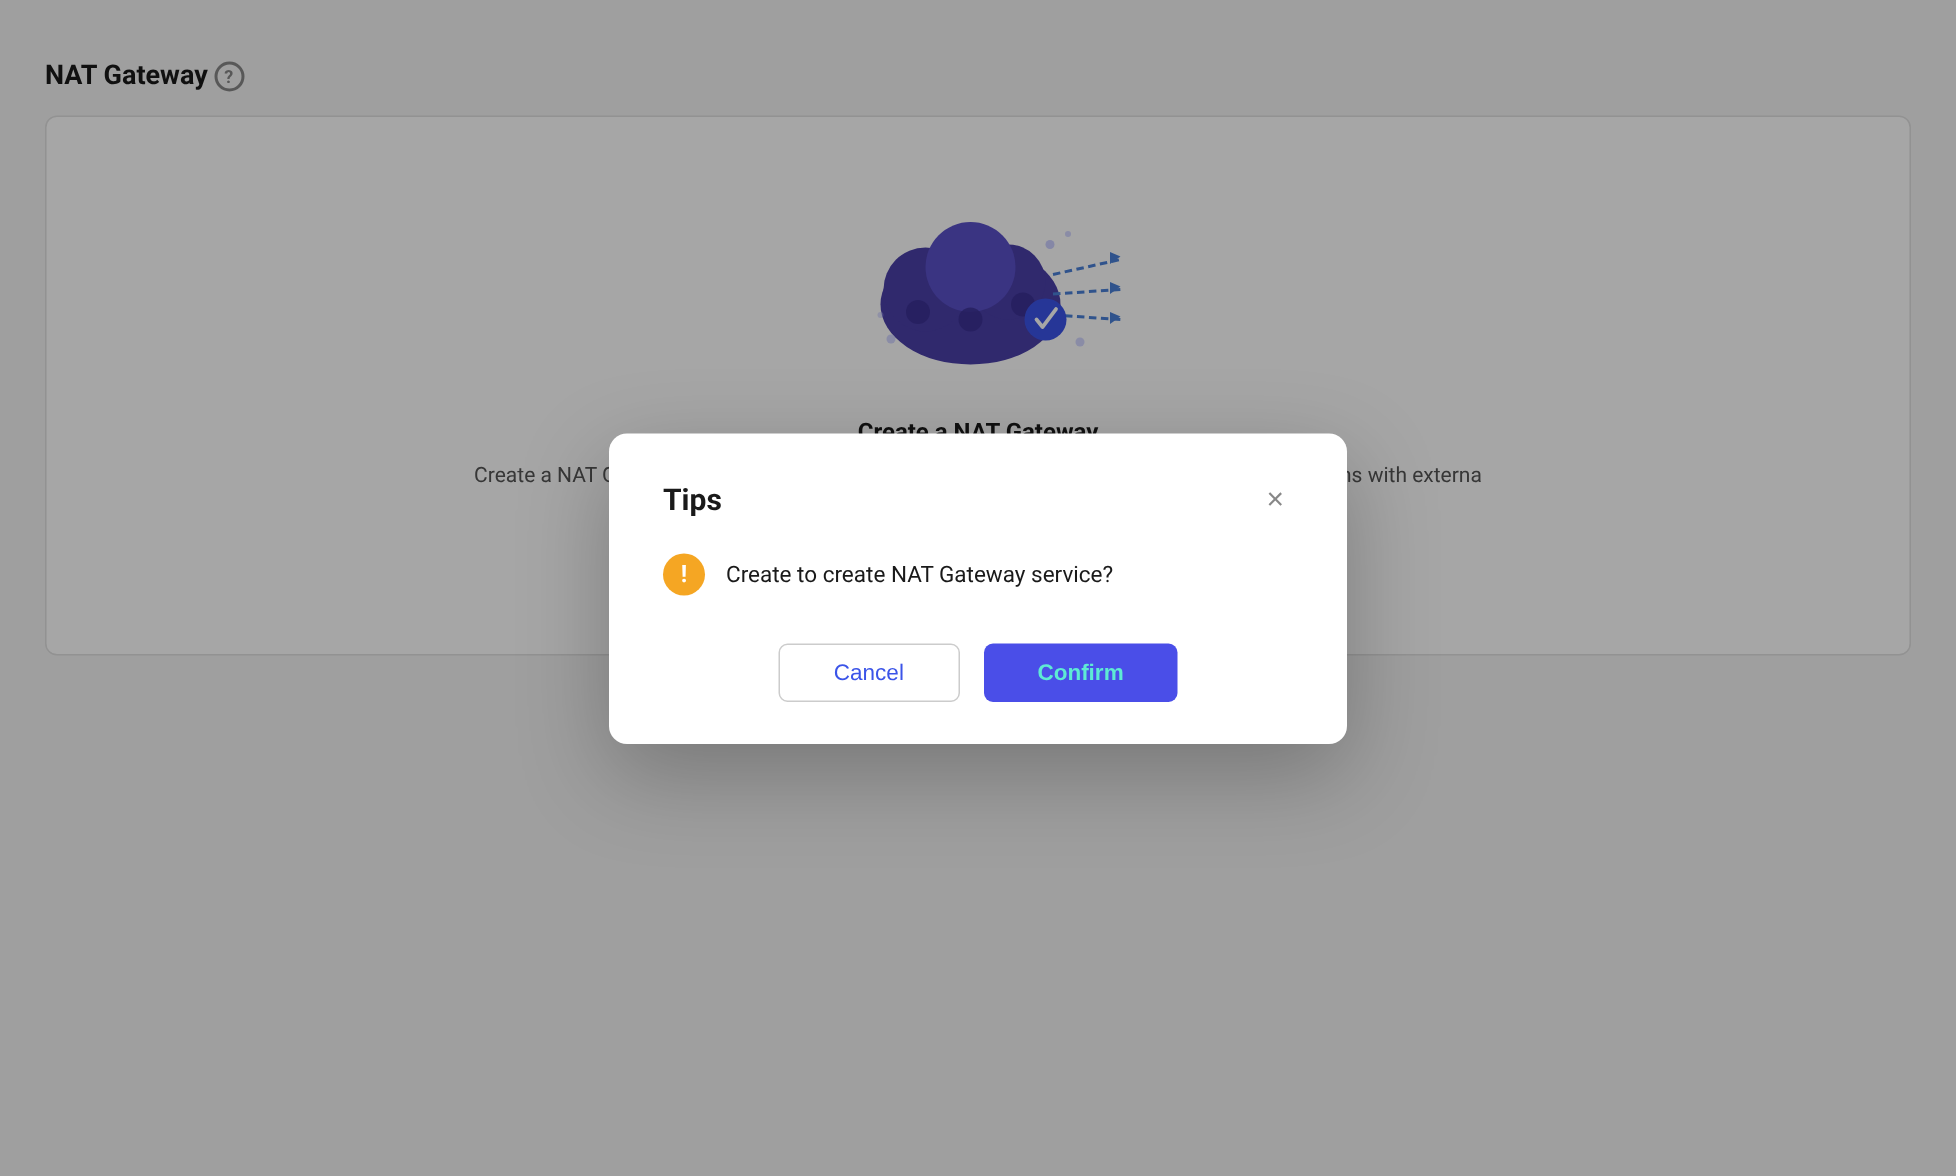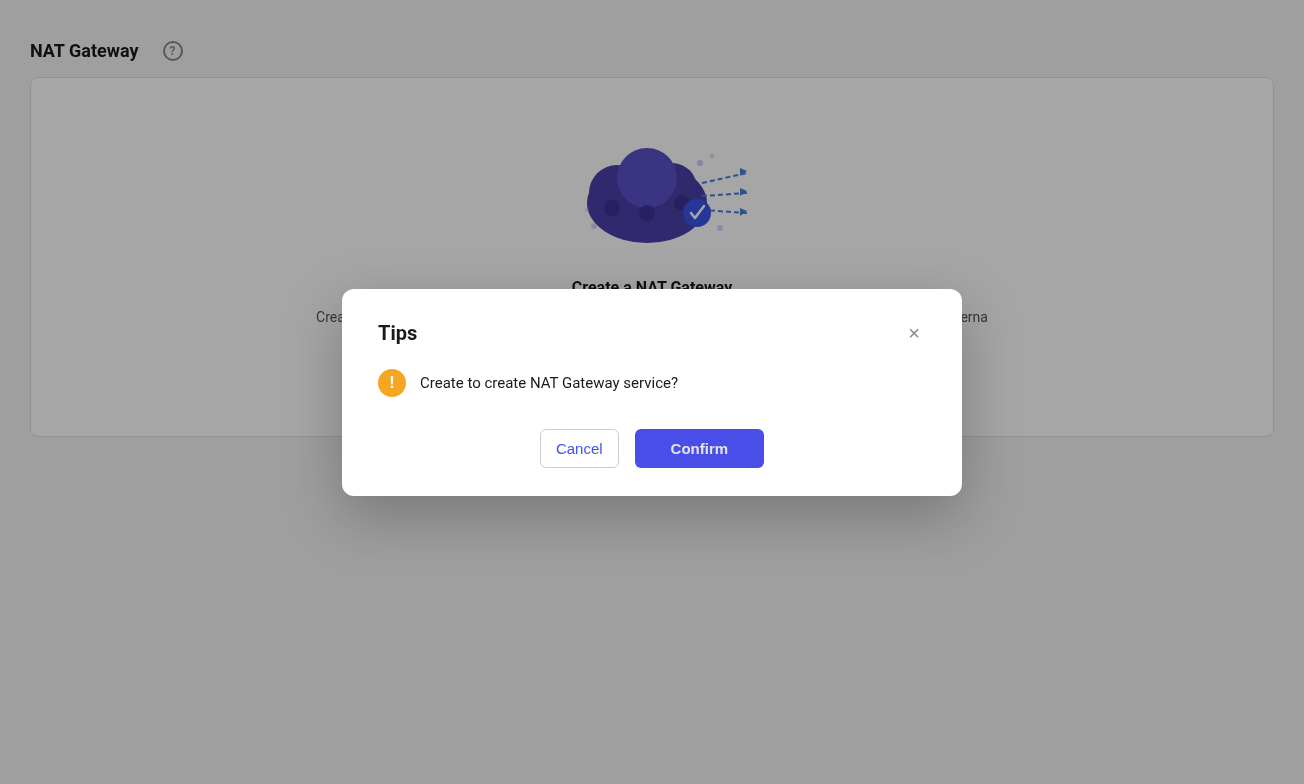--- a/index.html
+++ b/index.html
@@ -52,21 +52,21 @@
       cursor: pointer;
     }
 
     .nat-gateway-section {
       margin-top: 20px;
     }
 
     .nat-gateway-title {
       display: flex;
       align-items: center;
-      gap: 24px;
+      gap: 4px;
       font-size: 18px;
       font-weight: 700;
       color: #1a1a1a;
       margin-bottom: 16px;
     }
 
     .question-icon {
       width: 20px;
       height: 20px;
       border: 2px solid #888;
@@ -152,21 +152,21 @@
       align-items: center;
       justify-content: center;
       z-index: 100;
     }
 
     
     .modal {
       background: #fff;
       border-radius: 12px;
       padding: 32px 36px 28px 36px;
-      width: 620px;
+      width: 492px;
       box-shadow: 0 20px 60px rgba(0,0,0,0.25);
       position: relative;
     }
 
     .modal-header {
       display: flex;
       align-items: center;
       justify-content: space-between;
       margin-bottom: 24px;
     }
@@ -213,36 +213,36 @@
       color: #1a1a1a;
     }
 
     .modal-footer {
       display: flex;
       justify-content: center;
       gap: 16px;
     }
 
     .btn-cancel {
-      padding: 10px 15px;
+      padding: 10px 36px;
       border: 1px solid #ccc;
       border-radius: 6px;
       background: #fff;
       color: #3b54e8;
       font-size: 15px;
       font-weight: 500;
       cursor: pointer;
     }
 
     .btn-confirm {
       padding: 10px 36px;
       border: none;
       border-radius: 6px;
       background: #4a4ee8;
-      color: #e5e5e5;
+      color: #5eead4;
       font-size: 15px;
       font-weight: 600;
       cursor: pointer;
     }
   </style>
 </head>
 <body>
 
 <div class="page-bg">
 

